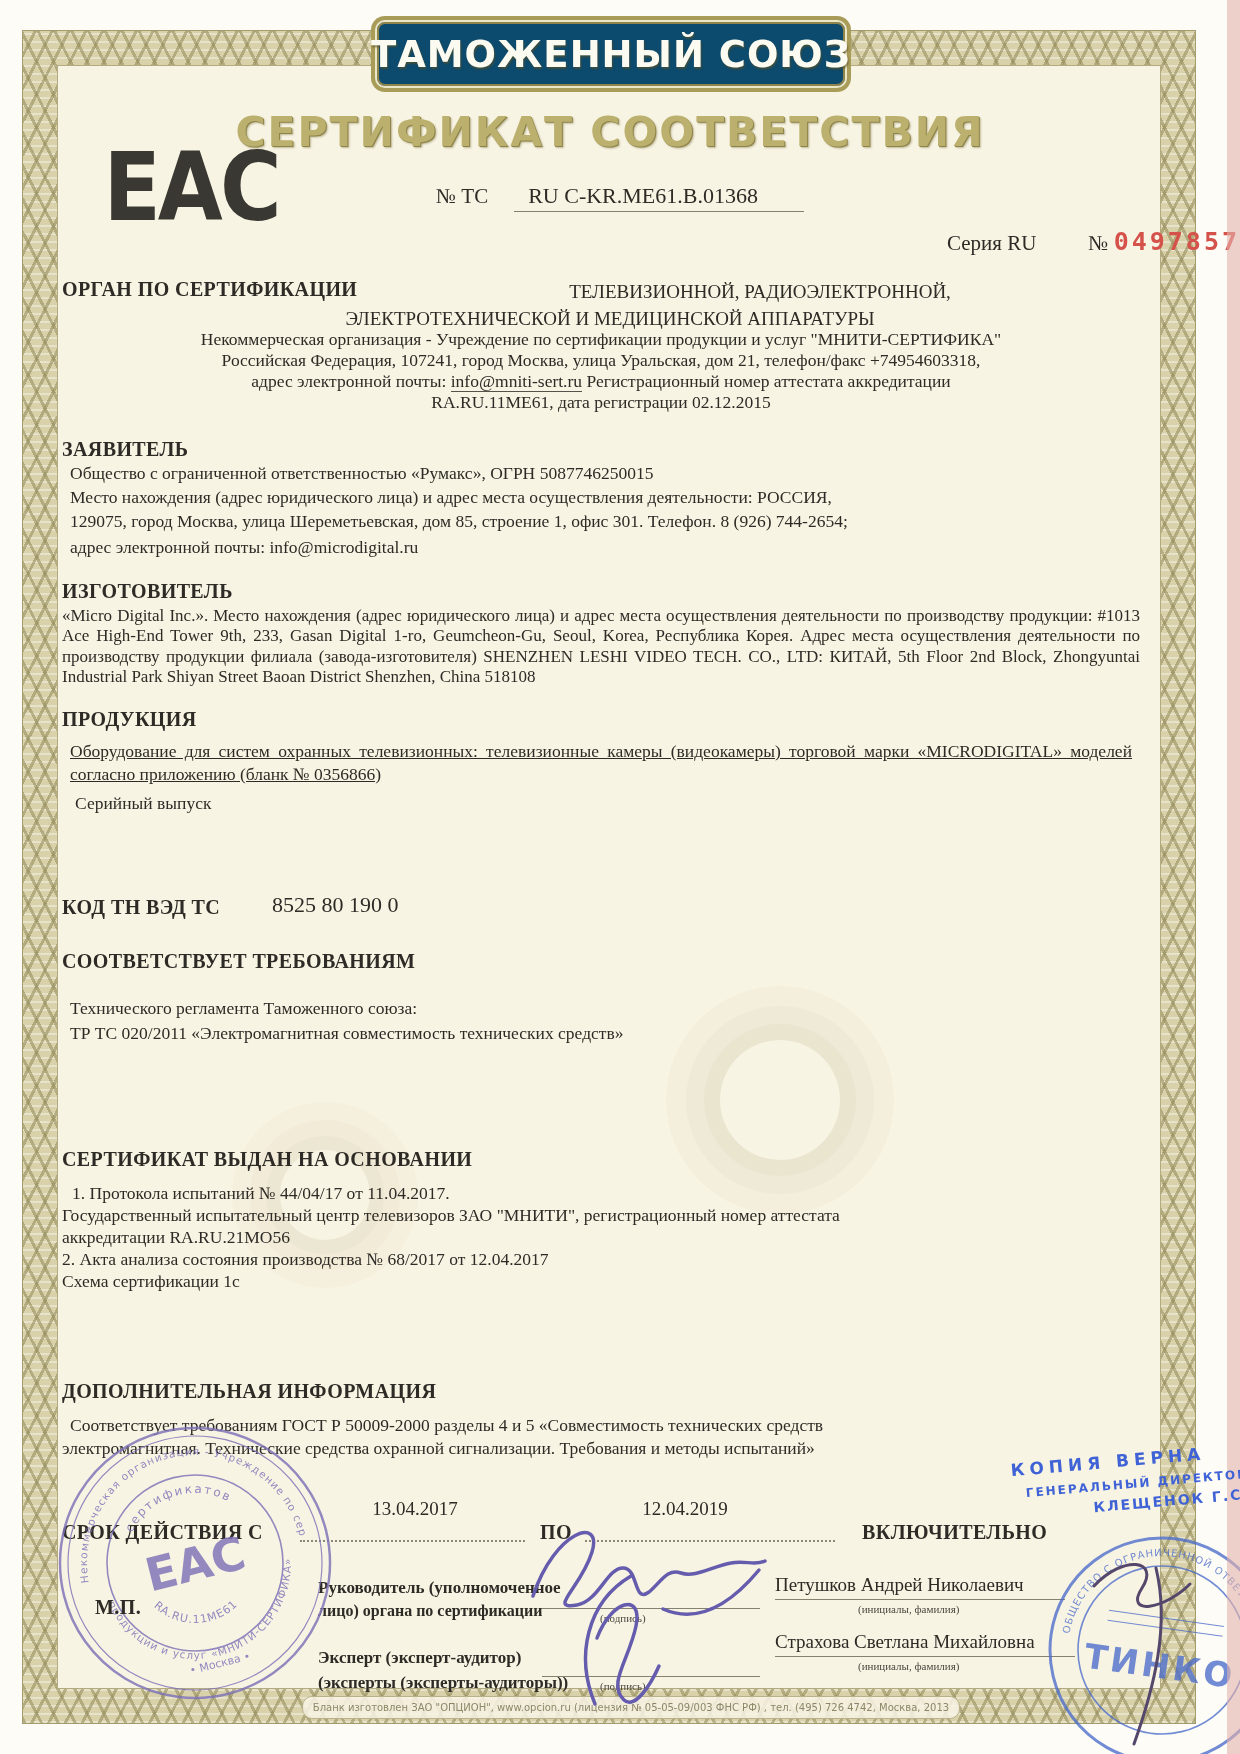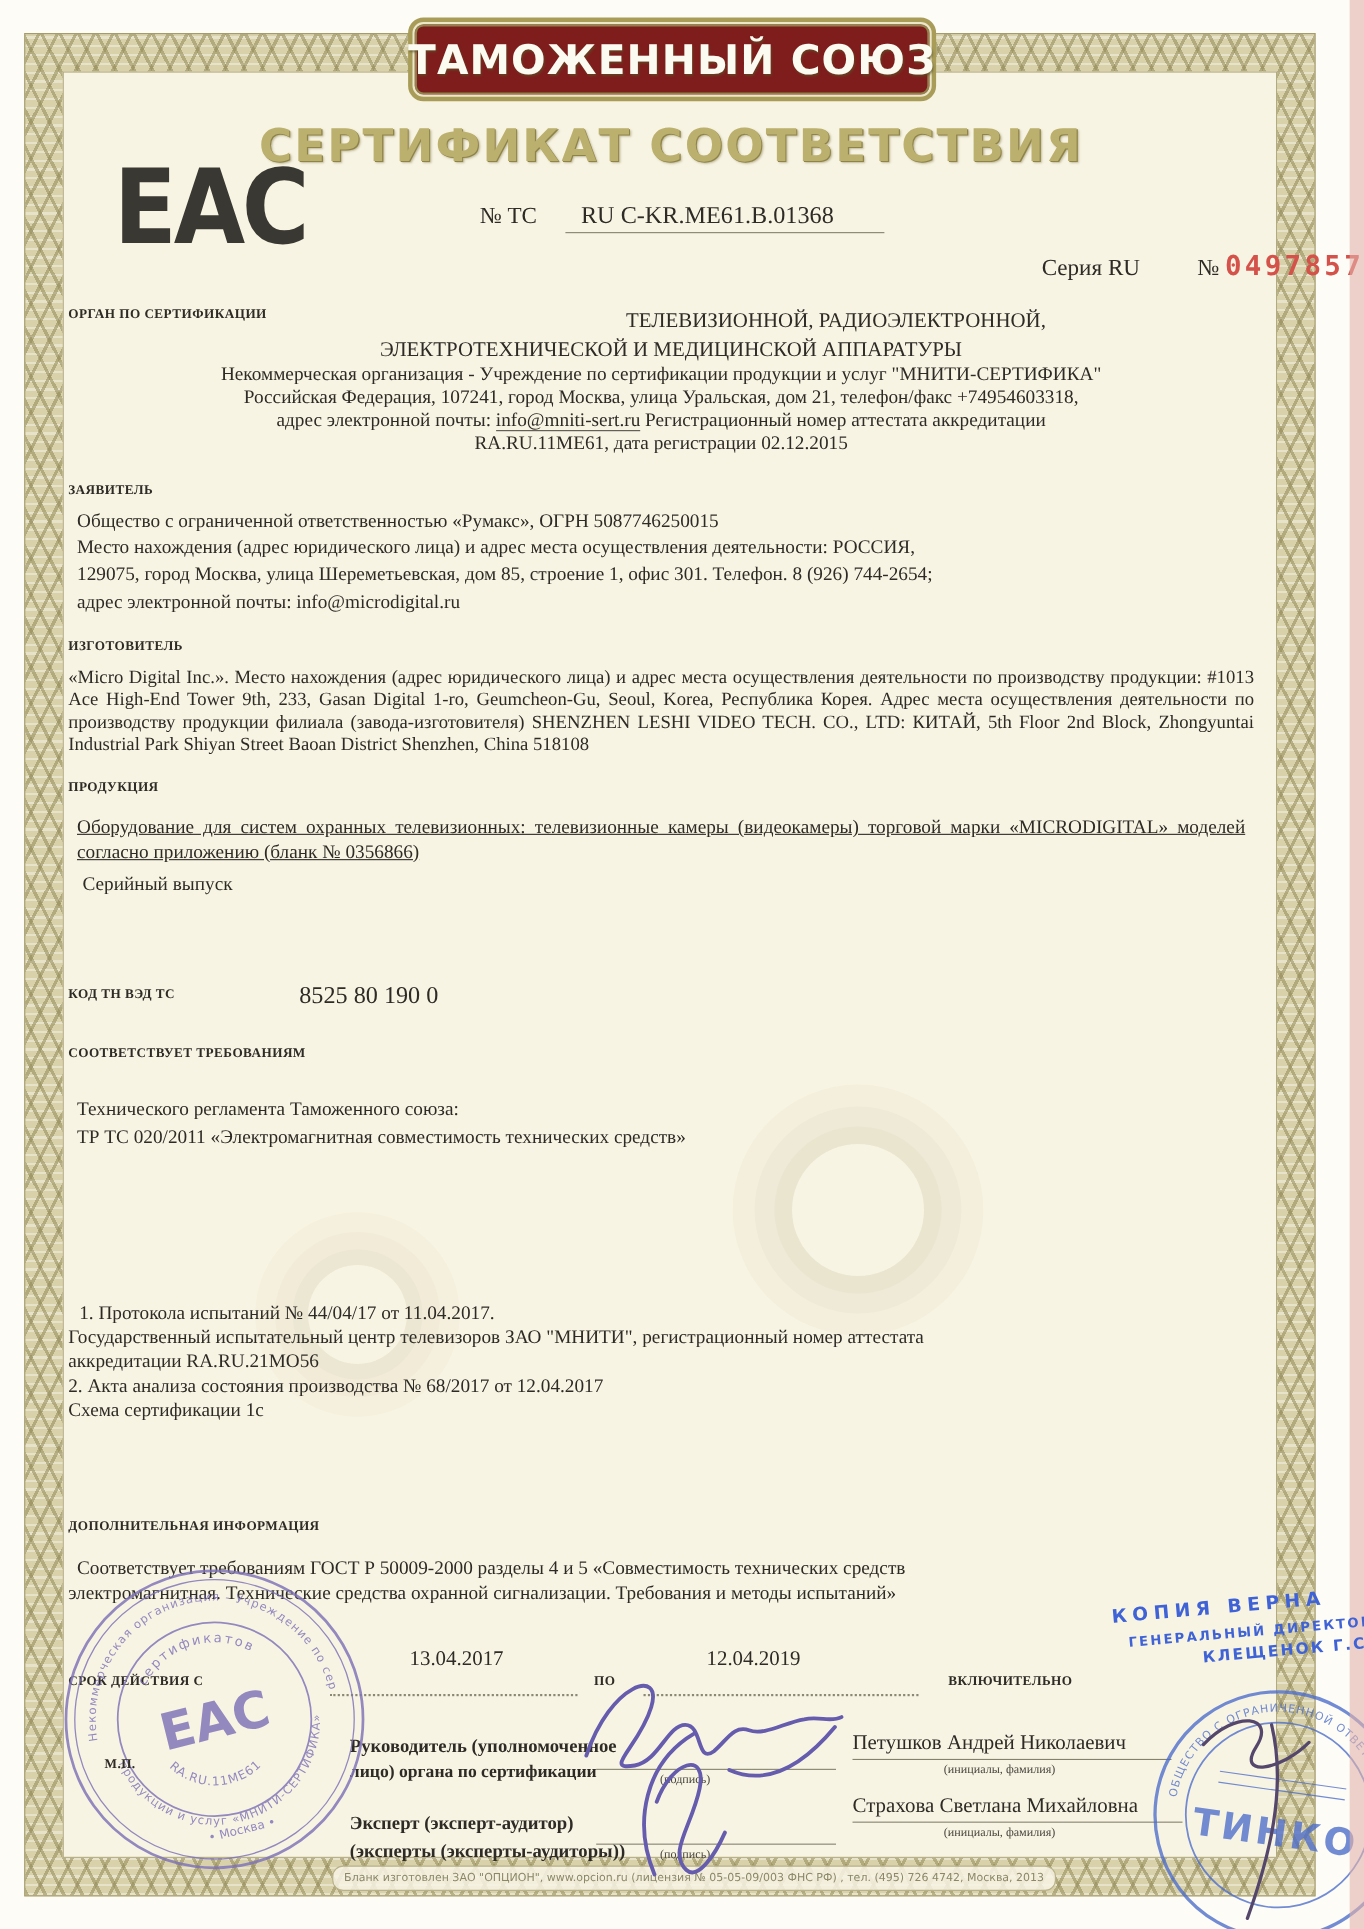--- a/index.html
+++ b/index.html
@@ -14,41 +14,41 @@
       repeating-linear-gradient(-63deg, rgba(146,138,88,.55) 0 3px, transparent 3px 15px),
       repeating-linear-gradient(0deg, rgba(255,255,255,.38) 0 2px, transparent 2px 8px);}
   .inner{position:absolute;left:34px;top:34px;right:34px;bottom:34px;background:#f8f4e3;border:1px solid #b3aa80;}
   .edge-right{left:1227px;top:0;width:13px;height:1754px;background:#e3b3ab;opacity:.6;}
   .rosette{border-radius:50%;}
   .r1{left:720px;top:1040px;width:120px;height:120px;
       box-shadow:0 0 0 16px rgba(175,165,115,.07),0 0 0 34px rgba(175,165,115,.06),0 0 0 54px rgba(175,165,115,.05);}
   .r2{left:280px;top:1150px;width:90px;height:90px;
       box-shadow:0 0 0 14px rgba(175,165,115,.06),0 0 0 30px rgba(175,165,115,.05),0 0 0 48px rgba(175,165,115,.045);}
   
-  .banner{left:375px;top:20px;width:468px;height:64px;background:#7f1d1d;border-radius:10px;
+  .banner{left:375px;top:20px;width:468px;height:64px;background:#0c4a6e;border-radius:10px;
           border:2px solid #ece7c8;box-shadow:0 0 0 4px #a89c58, inset 0 0 0 2px #8f844a;
           display:flex;align-items:center;justify-content:center;}
   .banner span{font-family:"DejaVu Sans",sans-serif;font-weight:bold;font-size:37px;color:#fcfbf1;
           letter-spacing:1px;text-shadow:1px 2px 2px rgba(88,80,36,.65);white-space:nowrap;}
   
   .doc-title{left:140px;top:108px;width:940px;text-align:center;font-family:"DejaVu Sans",sans-serif;
           font-weight:bold;font-size:41px;letter-spacing:2px;color:#bcb06e;
           text-shadow:1px 1px 0 #8f8448, 2px 2px 2px rgba(104,95,46,.4);white-space:nowrap;}
   .eac-mark{left:126px;top:128px;width:130px;height:120px;display:flex;align-items:center;justify-content:center;
           font-family:"DejaVu Sans",sans-serif;font-weight:bold;font-size:84px;color:#3a3832;
           letter-spacing:-3px;transform:scaleY(1.12);}
   
   .certno{left:0;top:183px;width:1240px;text-align:center;font-size:21px;white-space:nowrap;}
   .certno .lbl{margin-right:26px;}
   .certno .val{display:inline-block;font-size:22px;border-bottom:1.5px solid #84816e;padding:0 46px 2px 14px;}
   .series{left:0;top:227px;width:1240px;text-align:right;font-size:21px;white-space:nowrap;}
   .series .gap{display:inline-block;width:52px;}
   .series .num{font-family:"DejaVu Sans Mono",monospace;font-weight:bold;font-size:25px;color:#d4524a;letter-spacing:3px;}
   
-  .h{font-weight:bold;font-size:12px;letter-spacing:.4px;white-space:nowrap;}
+  .h{font-weight:bold;font-size:20px;letter-spacing:.4px;white-space:nowrap;}
   .t{font-size:17.5px;white-space:nowrap;}
   .tc{text-align:center;}
   .just{white-space:normal;text-align:justify;line-height:1.2;}
   .u{border-bottom:1px solid #55524a;}
   .dotline{border-bottom:2px dotted #8b English;border-bottom:2px dotted #8b8876;height:0;}
   .cap{font-size:11px;color:#4a473f;white-space:nowrap;}
   .name{font-size:19px;white-space:nowrap;}
   .sigline{border-bottom:1.2px solid #84816e;height:0;}
   
   .footer-pill{left:302px;top:1696px;width:656px;height:21px;background:rgba(248,245,229,.85);
@@ -110,20 +110,21 @@
   <div class="abs t just" style="left:70px;top:740px;width:1062px;line-height:1.3;text-decoration:underline;">Оборудование для систем охранных телевизионных: телевизионные камеры (видеокамеры) торговой марки «MICRODIGITAL» моделей согласно приложению (бланк № 0356866)</div>
   <div class="abs t" style="left:75px;top:793px;">Серийный выпуск</div>
 
   <div class="abs h" style="left:62px;top:896px;">КОД ТН ВЭД ТС</div>
   <div class="abs t" style="left:272px;top:892px;font-size:22px;">8525 80 190 0</div>
 
   <div class="abs h" style="left:62px;top:950px;">СООТВЕТСТВУЕТ ТРЕБОВАНИЯМ</div>
   <div class="abs t" style="left:70px;top:998px;">Технического регламента Таможенного союза:</div>
   <div class="abs t" style="left:70px;top:1023px;">ТР ТС 020/2011 «Электромагнитная совместимость технических средств»</div>
 
+  <div class="abs h" style="left:62px;top:1148px;">СЕРТИФИКАТ ВЫДАН НА ОСНОВАНИИ</div>
   <div class="abs t" style="left:72px;top:1183px;">1.  Протокола испытаний № 44/04/17 от 11.04.2017.</div>
   <div class="abs t" style="left:62px;top:1205px;">Государственный испытательный центр телевизоров ЗАО "МНИТИ", регистрационный номер аттестата</div>
   <div class="abs t" style="left:62px;top:1227px;">аккредитации RA.RU.21MO56</div>
   <div class="abs t" style="left:62px;top:1249px;">2. Акта анализа состояния производства № 68/2017 от 12.04.2017</div>
   <div class="abs t" style="left:62px;top:1271px;">Схема сертификации 1с</div>
 
   <div class="abs h" style="left:62px;top:1380px;">ДОПОЛНИТЕЛЬНАЯ ИНФОРМАЦИЯ</div>
   <div class="abs t" style="left:70px;top:1415px;">Соответствует требованиям ГОСТ Р 50009-2000 разделы 4 и 5 «Совместимость технических средств</div>
   <div class="abs t" style="left:62px;top:1438px;">электромагнитная. Технические средства охранной сигнализации. Требования и методы испытаний»</div>
 

